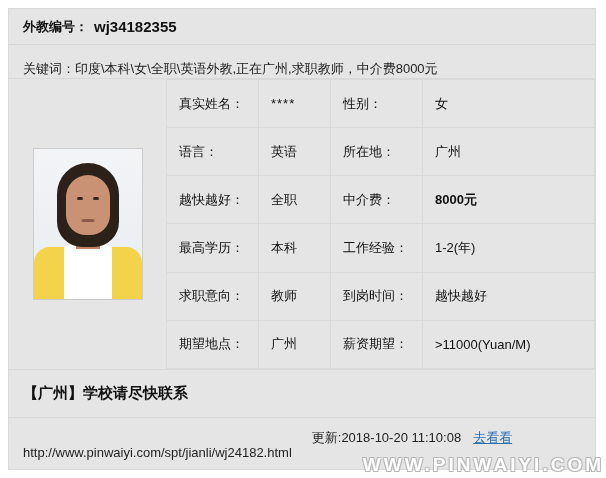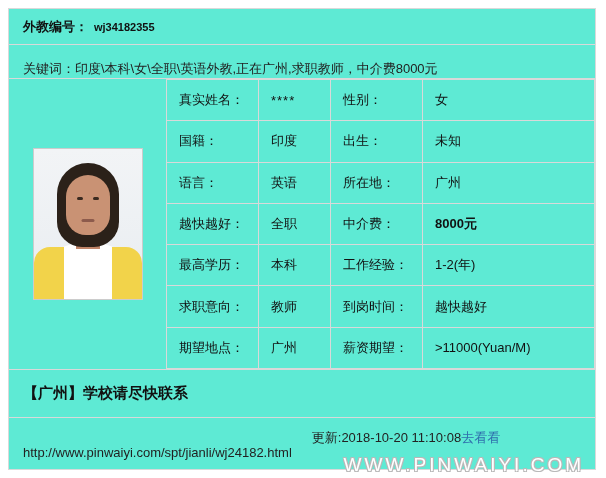--- a/index.html
+++ b/index.html
@@ -16,37 +16,37 @@
     overflow: hidden;
   }
   .card {
     position: absolute;
     left: 8px;
     top: 8px;
     width: 588px;
     height: 462px;
     border: 1px solid #d9d9d9;
     box-sizing: border-box;
-    background: #5eead4;
+    background: #e5e5e5;
   }
   .row-head {
     height: 36px;
     border-bottom: 1px solid #d9d9d9;
     display: flex;
     align-items: center;
     padding-left: 14px;
     box-sizing: border-box;
   }
   .row-head .label {
     font-size: 13px;
     font-weight: bold;
     color: #111;
   }
   .row-head .value {
-    font-size: 11px;
+    font-size: 15px;
     font-weight: bold;
     color: #111;
     margin-left: 6px;
   }
   .row-keywords {
     height: 34px;
     border-bottom: 1px solid #d9d9d9;
     display: flex;
     align-items: flex-end;
     padding-left: 14px;
@@ -179,30 +179,32 @@
     display: flex;
     align-items: center;
     padding-left: 14px;
     box-sizing: border-box;
     font-size: 13px;
     color: #222;
   }
   .row-url .url { color: #222; margin-top: 28px; }
   .row-url .updated { margin-left: 20px; }
   .row-url .look {
+    margin-left: 12px;
     color: #2f6fad;
+    text-decoration: underline;
     cursor: pointer;
   }
   .watermark {
     position: absolute;
-    right: 22px;
+    right: 2px;
     bottom: 2px;
     font-size: 19px;
     letter-spacing: 3px;
-    font-weight: normal;
+    font-weight: bold;
     color: #ffffff;
     text-shadow:
       -1px -1px 0 #b9b9b9,
        1px -1px 0 #b9b9b9,
       -1px  1px 0 #b9b9b9,
        1px  1px 0 #b9b9b9;
     font-family: "Liberation Sans", sans-serif;
     pointer-events: none;
   }
 </style>
@@ -239,26 +241,20 @@
 
     <table class="info">
       <tbody>
         <tr>
           <td class="k">真实姓名：</td>
           <td class="v1 stars">****</td>
           <td class="k2">性别：</td>
           <td class="v2">女</td>
         </tr>
         <tr>
-          <td class="k">国籍：</td>
-          <td class="v1">印度</td>
-          <td class="k2">出生：</td>
-          <td class="v2">未知</td>
-        </tr>
-        <tr>
           <td class="k">语言：</td>
           <td class="v1">英语</td>
           <td class="k2">所在地：</td>
           <td class="v2">广州</td>
         </tr>
         <tr>
           <td class="k">越快越好：</td>
           <td class="v1">全职</td>
           <td class="k2">中介费：</td>
           <td class="v2 bold">8000元</td>

